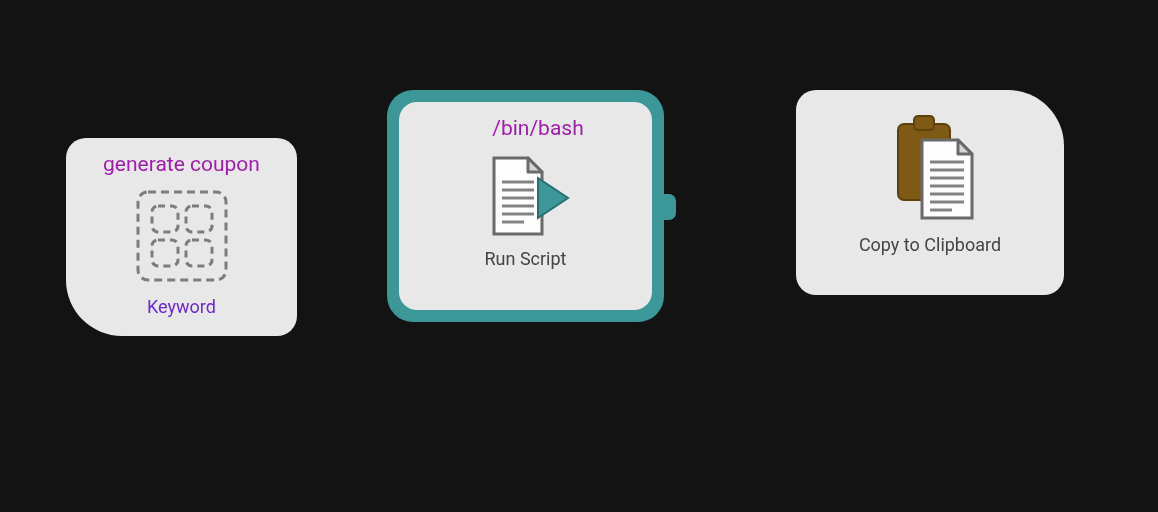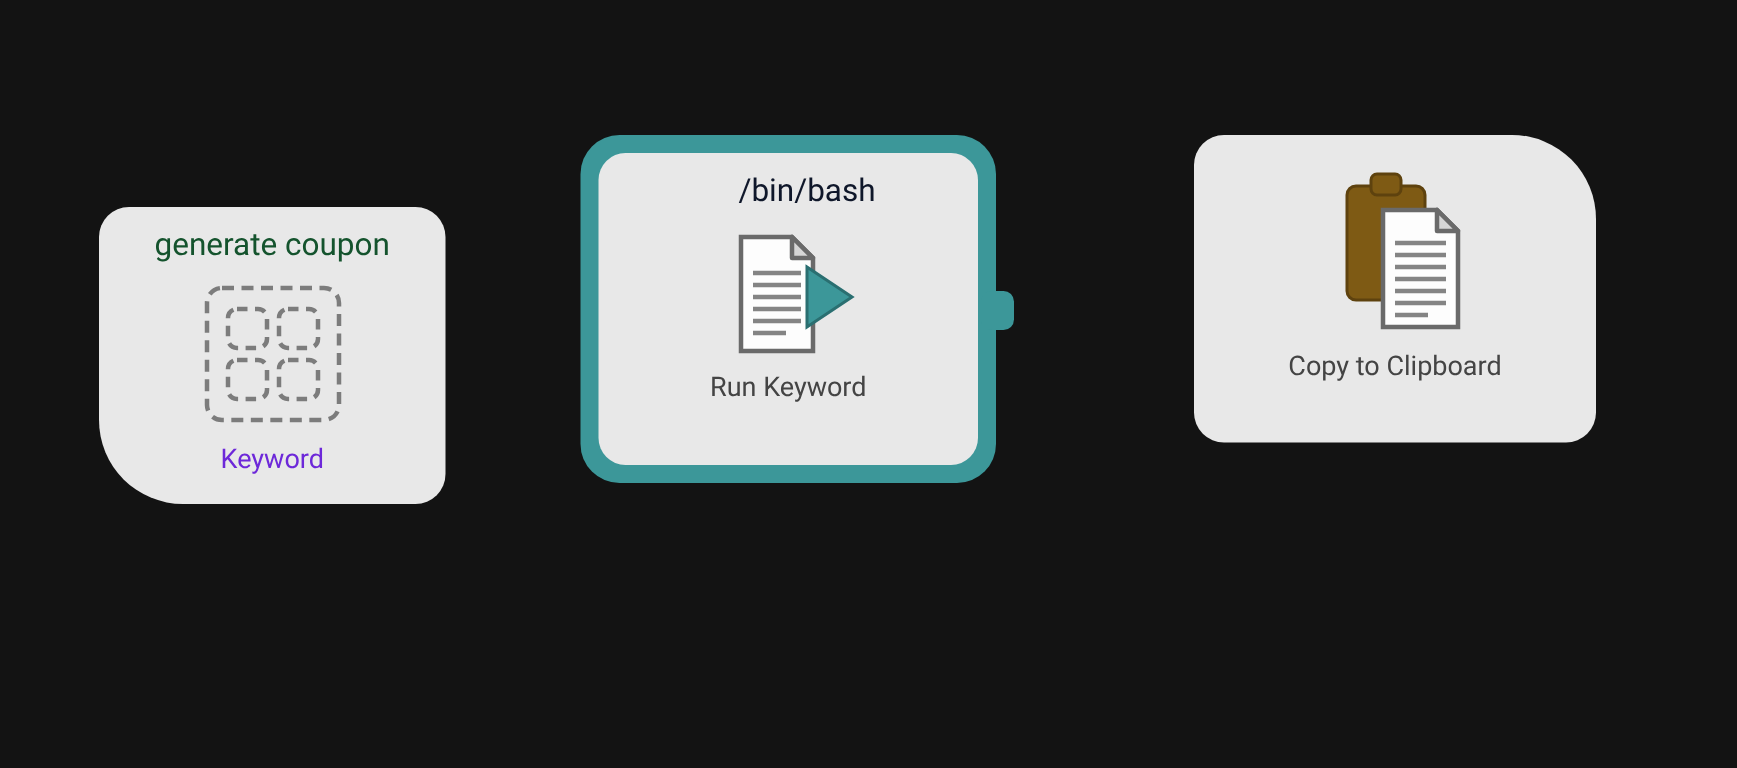--- a/index.html
+++ b/index.html
@@ -32,21 +32,21 @@
   .node-keyword {
     left: 66px;
     top: 138px;
     width: 231px;
     height: 198px;
     border-bottom-left-radius: 56px;
   }
   .node-keyword .title {
     font-size: 21px;
     margin-top: 14px;
-    color: #14532d;
+    color: #a21caf;
     font-weight: 400;
   }
   .node-keyword .footer {
     font-size: 18px;
     margin-top: 10px;
     color: #6d28d9;
   }
   .node-keyword .icon {
     margin: 10px auto 0;
   }
@@ -71,21 +71,21 @@
     top: 12px;
     right: 12px;
     bottom: 12px;
     background: #e8e8e8;
     border-radius: 18px;
     text-align: center;
   }
   .node-runscript-inner .title {
     font-size: 21px;
     margin-top: 14px;
-    color: #0f172a;
+    color: #a21caf;
     font-weight: 400;
     margin-left: 25px;
   }
   .node-runscript-inner .footer {
     font-size: 18px;
     margin-top: 8px;
     color: #444;
   }
   .node-runscript-inner .icon {
     margin: 14px auto 0;
@@ -151,21 +151,21 @@
             <line x1="26" y1="28" x2="58" y2="28" stroke="#848484" stroke-width="3"></line>
             <line x1="26" y1="36" x2="58" y2="36" stroke="#848484" stroke-width="3"></line>
             <line x1="26" y1="44" x2="58" y2="44" stroke="#848484" stroke-width="3"></line>
             <line x1="26" y1="52" x2="58" y2="52" stroke="#848484" stroke-width="3"></line>
             <line x1="26" y1="60" x2="58" y2="60" stroke="#848484" stroke-width="3"></line>
             <line x1="26" y1="68" x2="48" y2="68" stroke="#848484" stroke-width="3"></line>
           </g>
           <polygon points="62,24 92,44 62,64" fill="#3c9799" stroke="#2a6f71" stroke-width="2"></polygon>
         </svg>
       </div>
-      <div class="footer">Run Keyword</div>
+      <div class="footer">Run Script</div>
     </div>
   </div>
 
   <div class="node node-clipboard">
     <div class="icon">
       <svg width="120" height="120" viewBox="0 0 120 120">
         <g>
           <rect x="28" y="18" width="52" height="76" rx="6" fill="#7e5a14" stroke="#5e420e" stroke-width="2"></rect>
           <rect x="44" y="10" width="20" height="14" rx="4" fill="#7e5a14" stroke="#5e420e" stroke-width="2"></rect>
         </g>

